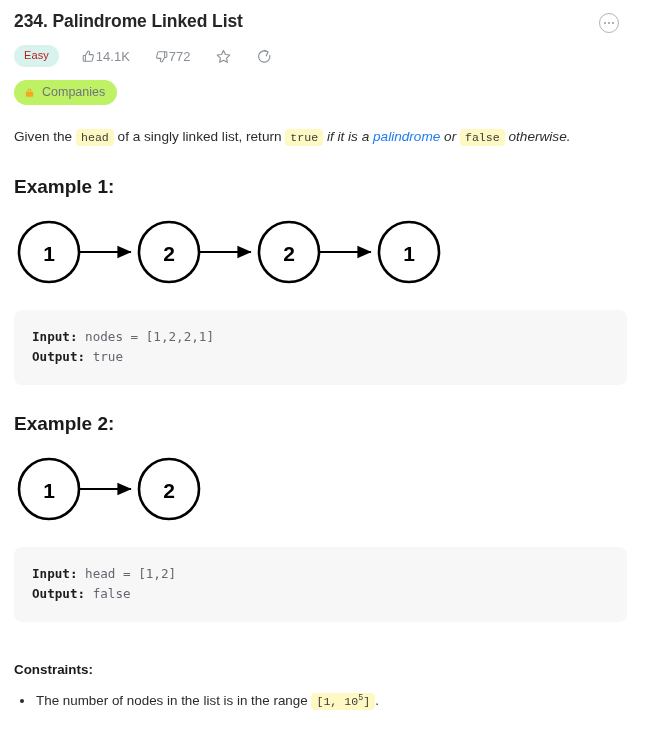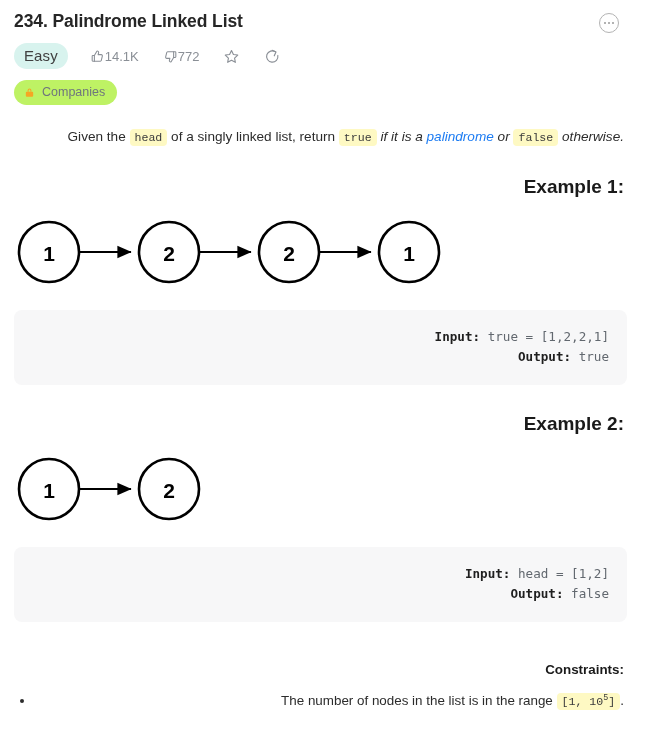--- a/index.html
+++ b/index.html
@@ -8,21 +8,21 @@
     background: #ffffff;
   }
   body {
     width: 646px; height: 747px;
     font-family: "Liberation Sans", sans-serif;
     color: #262626;
     overflow: hidden;
     position: relative;
   }
 
-  .page { padding: 0 14px; position: relative; width: 638px; text-align: right; }
+  .page { padding: 0 14px; position: relative; width: 638px; }
 
   
   .title-row {
     display: flex; align-items: flex-start; justify-content: space-between;
     padding-top: 8px;
   }
   .problem-title {
     font-size: 17.5px;
     font-weight: 600;
     color: #262626;
@@ -47,22 +47,22 @@
 
   
   .meta-row {
     display: flex; align-items: center;
     gap: 0px;
     margin-top: 10px;
     height: 24px;
   }
   .difficulty {
     background: #d8f3ee;
-    color: #404040;
-    font-size: 15px;
+    color: #b91c1c;
+    font-size: 11px;
     line-height: 1;
     padding: 5px 10px 6px;
     border-radius: 20px;
     font-weight: 400;
     letter-spacing: 0.1px;
   }
   .stat {
     display: flex; align-items: center; 
     color: #8a8f96; font-size: 13px;
     cursor: pointer;
@@ -244,21 +244,21 @@
       </g>
       <g font-family="Liberation Sans, sans-serif" font-size="21" font-weight="700" fill="#000" text-anchor="middle" dominant-baseline="central">
         <text x="35" y="45">1</text>
         <text x="155" y="45">2</text>
         <text x="275" y="45">2</text>
         <text x="395" y="45">1</text>
       </g>
     </svg>
   </div>
 
-  <pre class="codeblock"><b>Input:</b><span> true = [1,2,2,1]</span>
+  <pre class="codeblock"><b>Input:</b><span> nodes = [1,2,2,1]</span>
 <b>Output:</b><span> true</span></pre>
 
   <div class="example-heading">Example 2:</div>
 
   <div class="diagram">
     <svg width="450" height="88" viewBox="0 0 450 88">
       <defs>
         <marker id="arrow2" markerWidth="7" markerHeight="7" refX="6.2" refY="3" orient="auto" markerUnits="strokeWidth">
           <path d="M0,0.2 L6.5,3 L0,5.8 z" fill="#000"></path>
         </marker>

